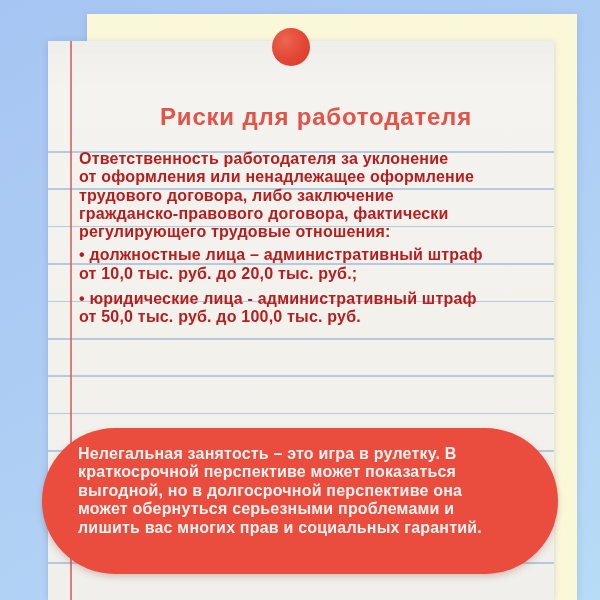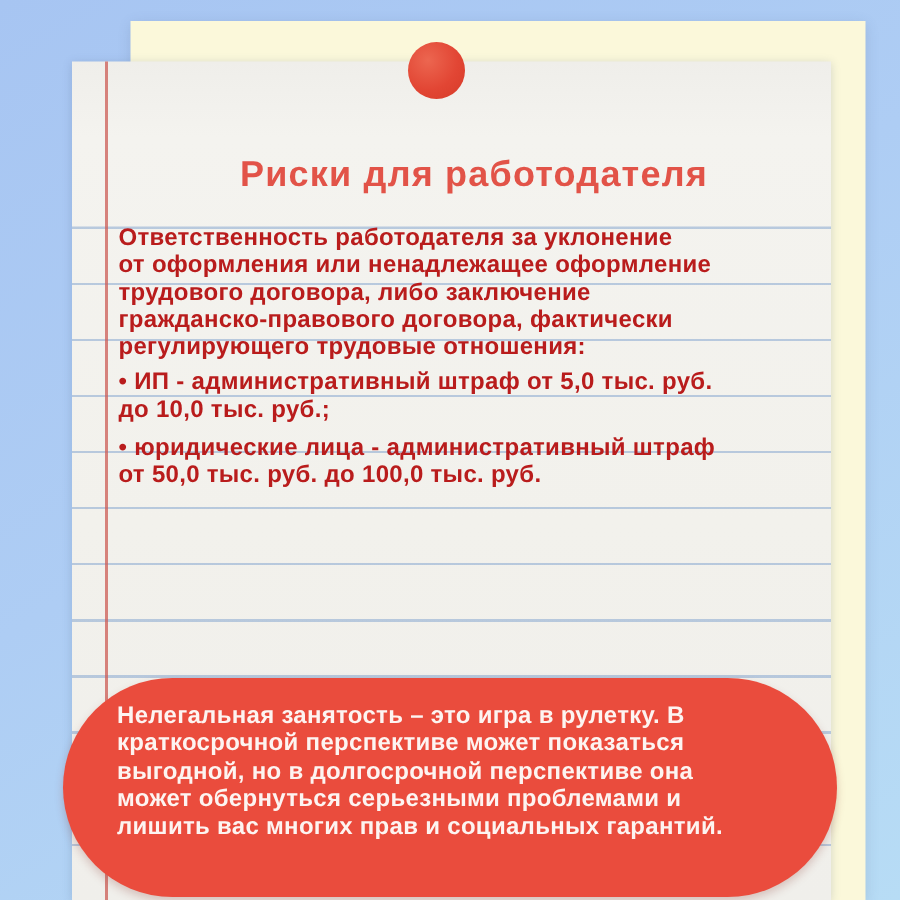--- a/index.html
+++ b/index.html
@@ -43,21 +43,21 @@
   }
   .content{
     position:absolute;left:79px;top:150px;width:462px;
     color:#b91c1c;font-size:16px;font-weight:700;line-height:18.3px;
     letter-spacing:.2px;
   }
   .content p{margin:0;white-space:pre-line;}
   .content .intro{margin-bottom:5px;}
   .content .bullet{margin-bottom:7px;}
   .warning-box{
-    position:absolute;left:42px;top:452px;width:516px;height:146px;
+    position:absolute;left:42px;top:428px;width:516px;height:146px;
     background:#ea4c3d;border-radius:75px;
     box-shadow:0 3px 6px rgba(140,60,50,.25);
   }
   .warning-box p{
     margin:0;padding:17px 30px 0 36px;white-space:pre-line;
     color:#fdf4f1;font-size:16px;font-weight:700;line-height:18.4px;letter-spacing:.2px;
   }
   .stop-badge{
     position:absolute;left:88px;top:394px;width:67px;height:57px;
     background:#ffffff;
@@ -83,22 +83,22 @@
   <div class="pin"></div>
 
   <h1 class="title">Риски для работодателя</h1>
 
   <div class="content">
     <p class="intro">Ответственность работодателя за уклонение
 от оформления или ненадлежащее оформление
 трудового договора, либо заключение
 гражданско-правового договора, фактически
 регулирующего трудовые отношения:</p>
-    <p class="bullet">• ИП - административный штраф от 5,0 тыс. руб.
-до 10,0 тыс. руб.;</p>
+    <p class="bullet">• должностные лица – административный штраф
+от 10,0 тыс. руб. до 20,0 тыс. руб.;</p>
     <p class="bullet">• юридические лица - административный штраф
 от 50,0 тыс. руб. до 100,0 тыс. руб.</p>
   </div>
 
   <div class="warning-box">
     <p>Нелегальная занятость – это игра в рулетку. В
 краткосрочной перспективе может показаться
 выгодной, но в долгосрочной перспективе она
 может обернуться серьезными проблемами и
 лишить вас многих прав и социальных гарантий.</p>

